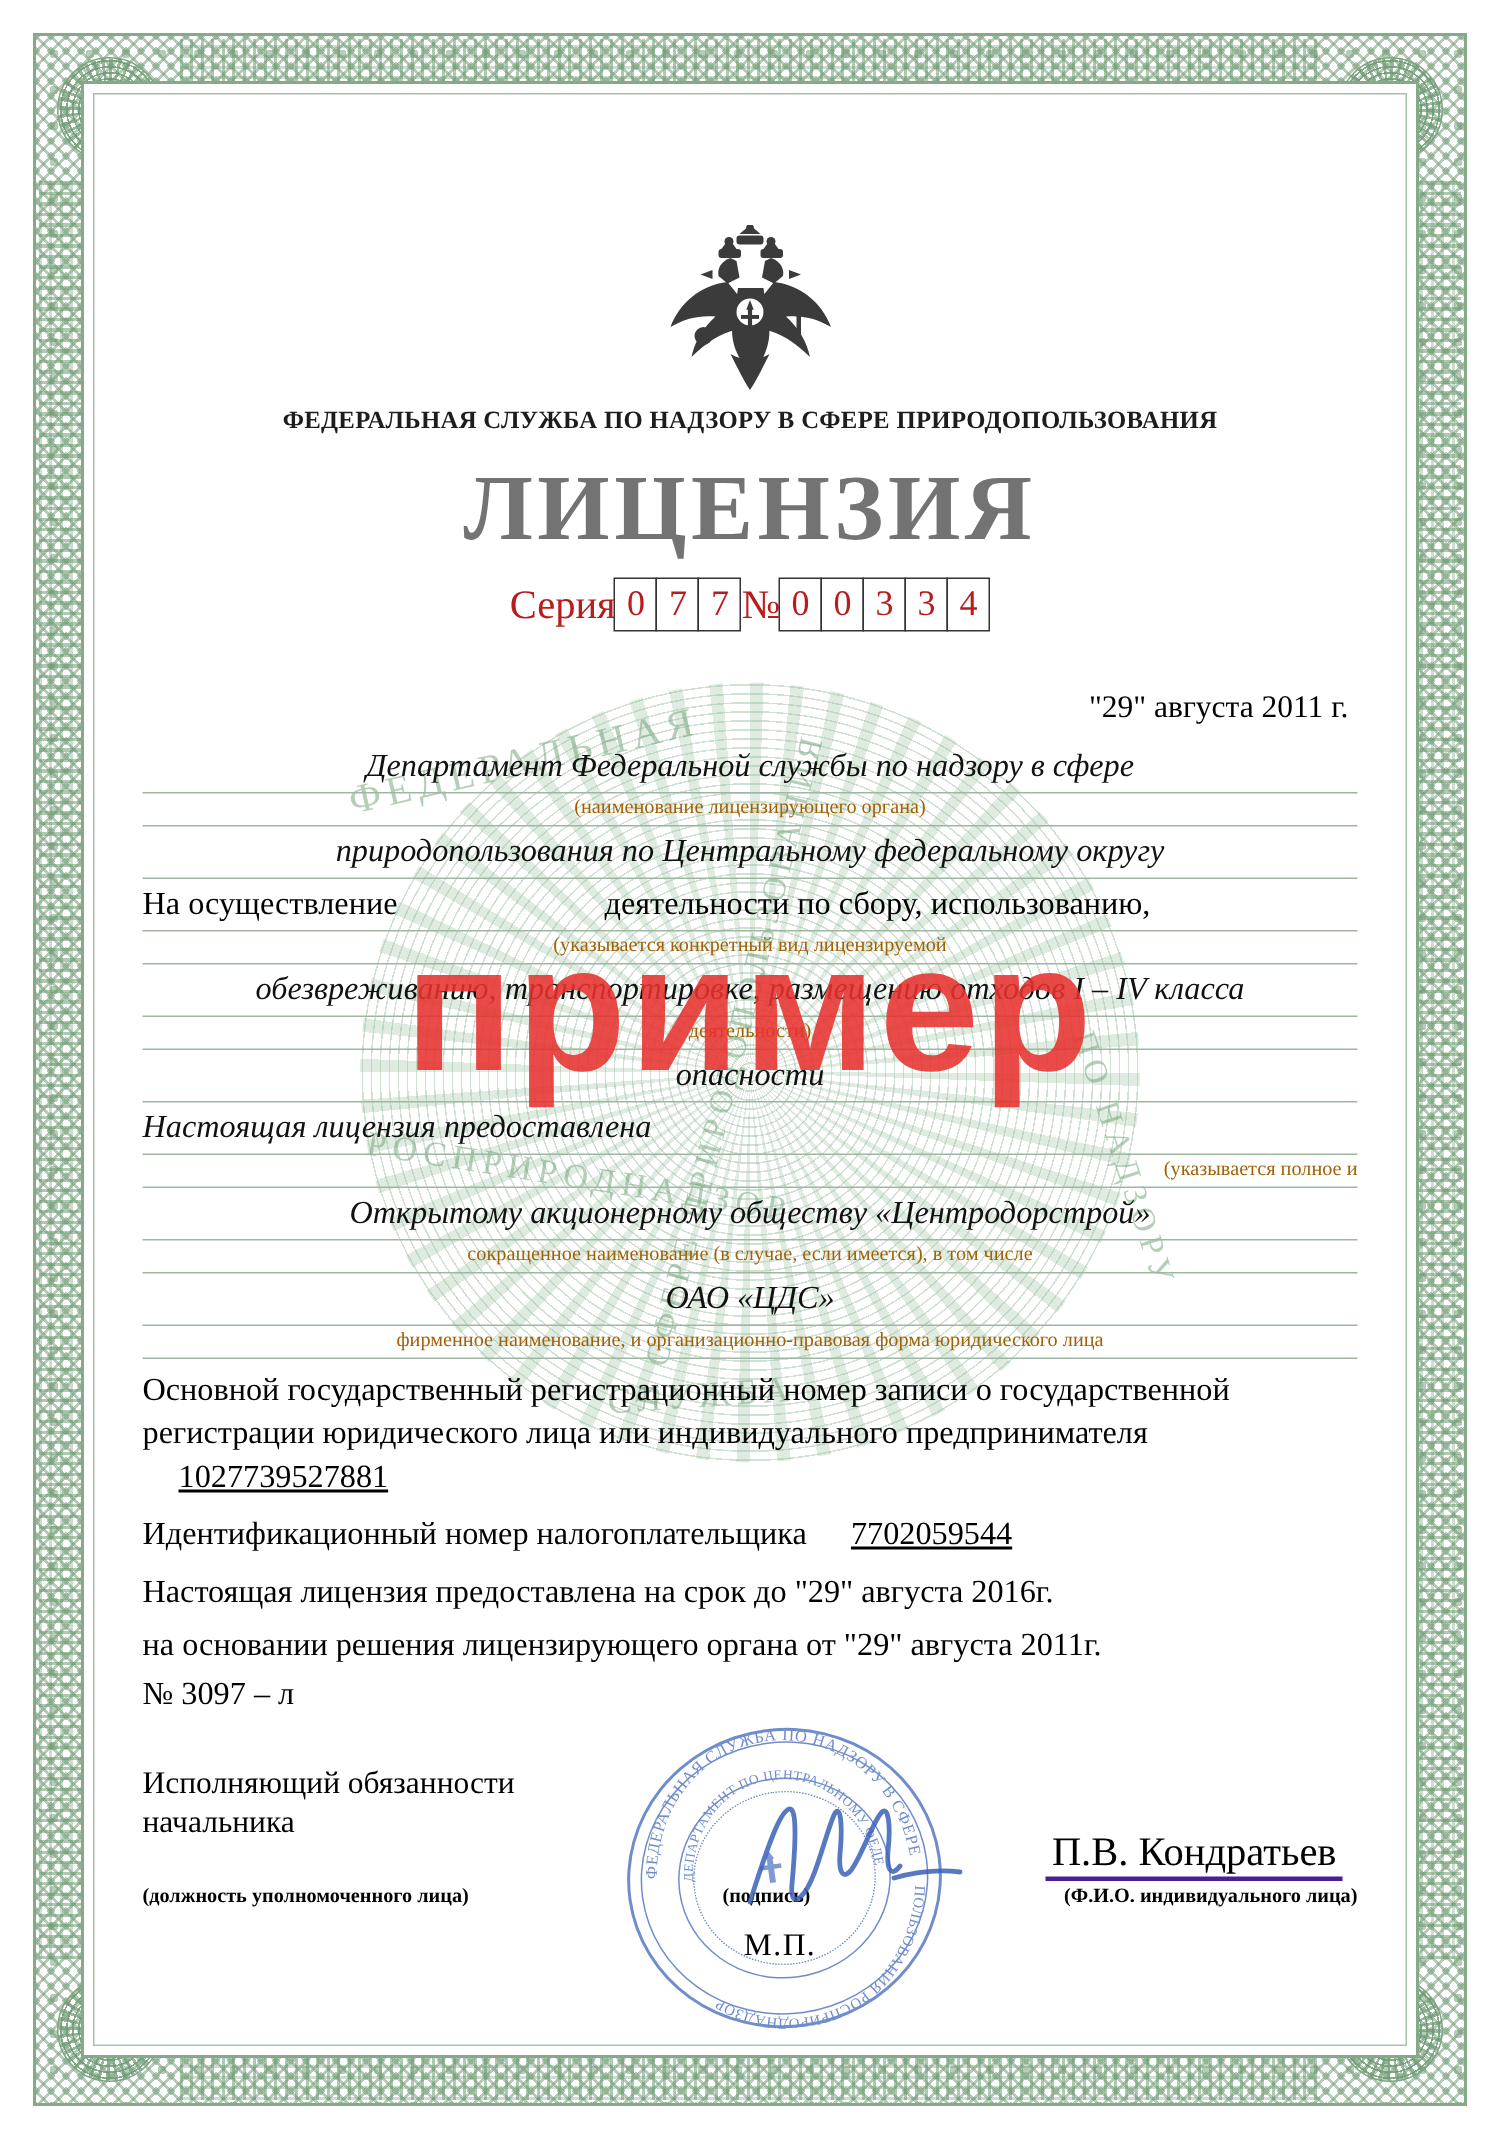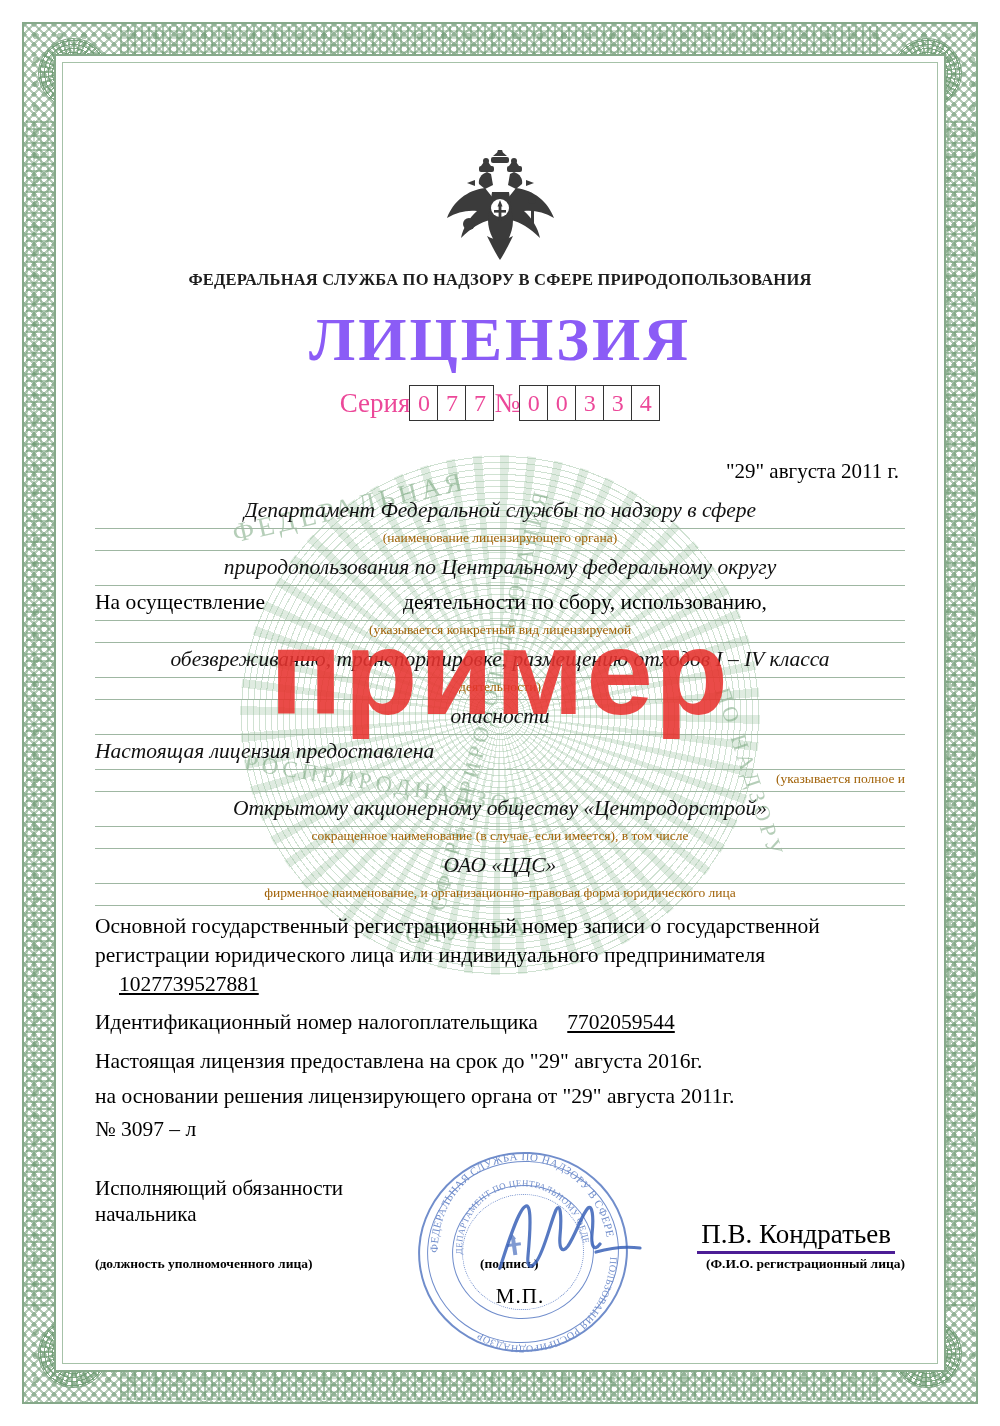--- a/index.html
+++ b/index.html
@@ -133,33 +133,33 @@
     text-align: center;
     font-size: 16.5px;
     font-weight: bold;
     letter-spacing: 0.2px;
     color: #1d1d1d;
   }
   .title {
     text-align: center;
     font-size: 62px;
     font-weight: bold;
-    color: #8b5cf6;
+    color: #737373;
     letter-spacing: 3px;
     margin-top: 14px;
     font-family: "Liberation Serif", serif;
   }
   .serial-row {
     display: flex;
     justify-content: center;
     align-items: center;
     margin-top: 10px;
     gap: 0;
     font-size: 27px;
-    color: #ec4899;
+    color: #b91c1c;
   }
   .digit-group { display: flex; }
   .digit {
     width: 27px; height: 34px;
     border: 1px solid #333;
     margin-left: -1px;
     display: flex;
     align-items: center;
     justify-content: center;
     font-size: 24px;
@@ -432,21 +432,21 @@
 
   <div class="sigblock">
     <div class="sig-role">
       <div>Исполняющий обязанности</div>
       <div>начальника</div>
     </div>
     <div class="sig-name">П.В. Кондратьев</div>
     <div class="sig-hints">
       <span>(должность уполномоченного лица)</span>
       <span>(подпись)</span>
-      <span>(Ф.И.О. регистрационный лица)</span>
+      <span>(Ф.И.О. индивидуального лица)</span>
     </div>
     <div class="mp">М.П.</div>
   </div>
 
   <div class="stamp">
     <div class="ring"></div>
     <div class="ring ring2"></div>
     <div class="ring ring3"></div>
     <div class="ring ring4"></div>
     <svg width="210" height="200" viewBox="0 0 210 200">

